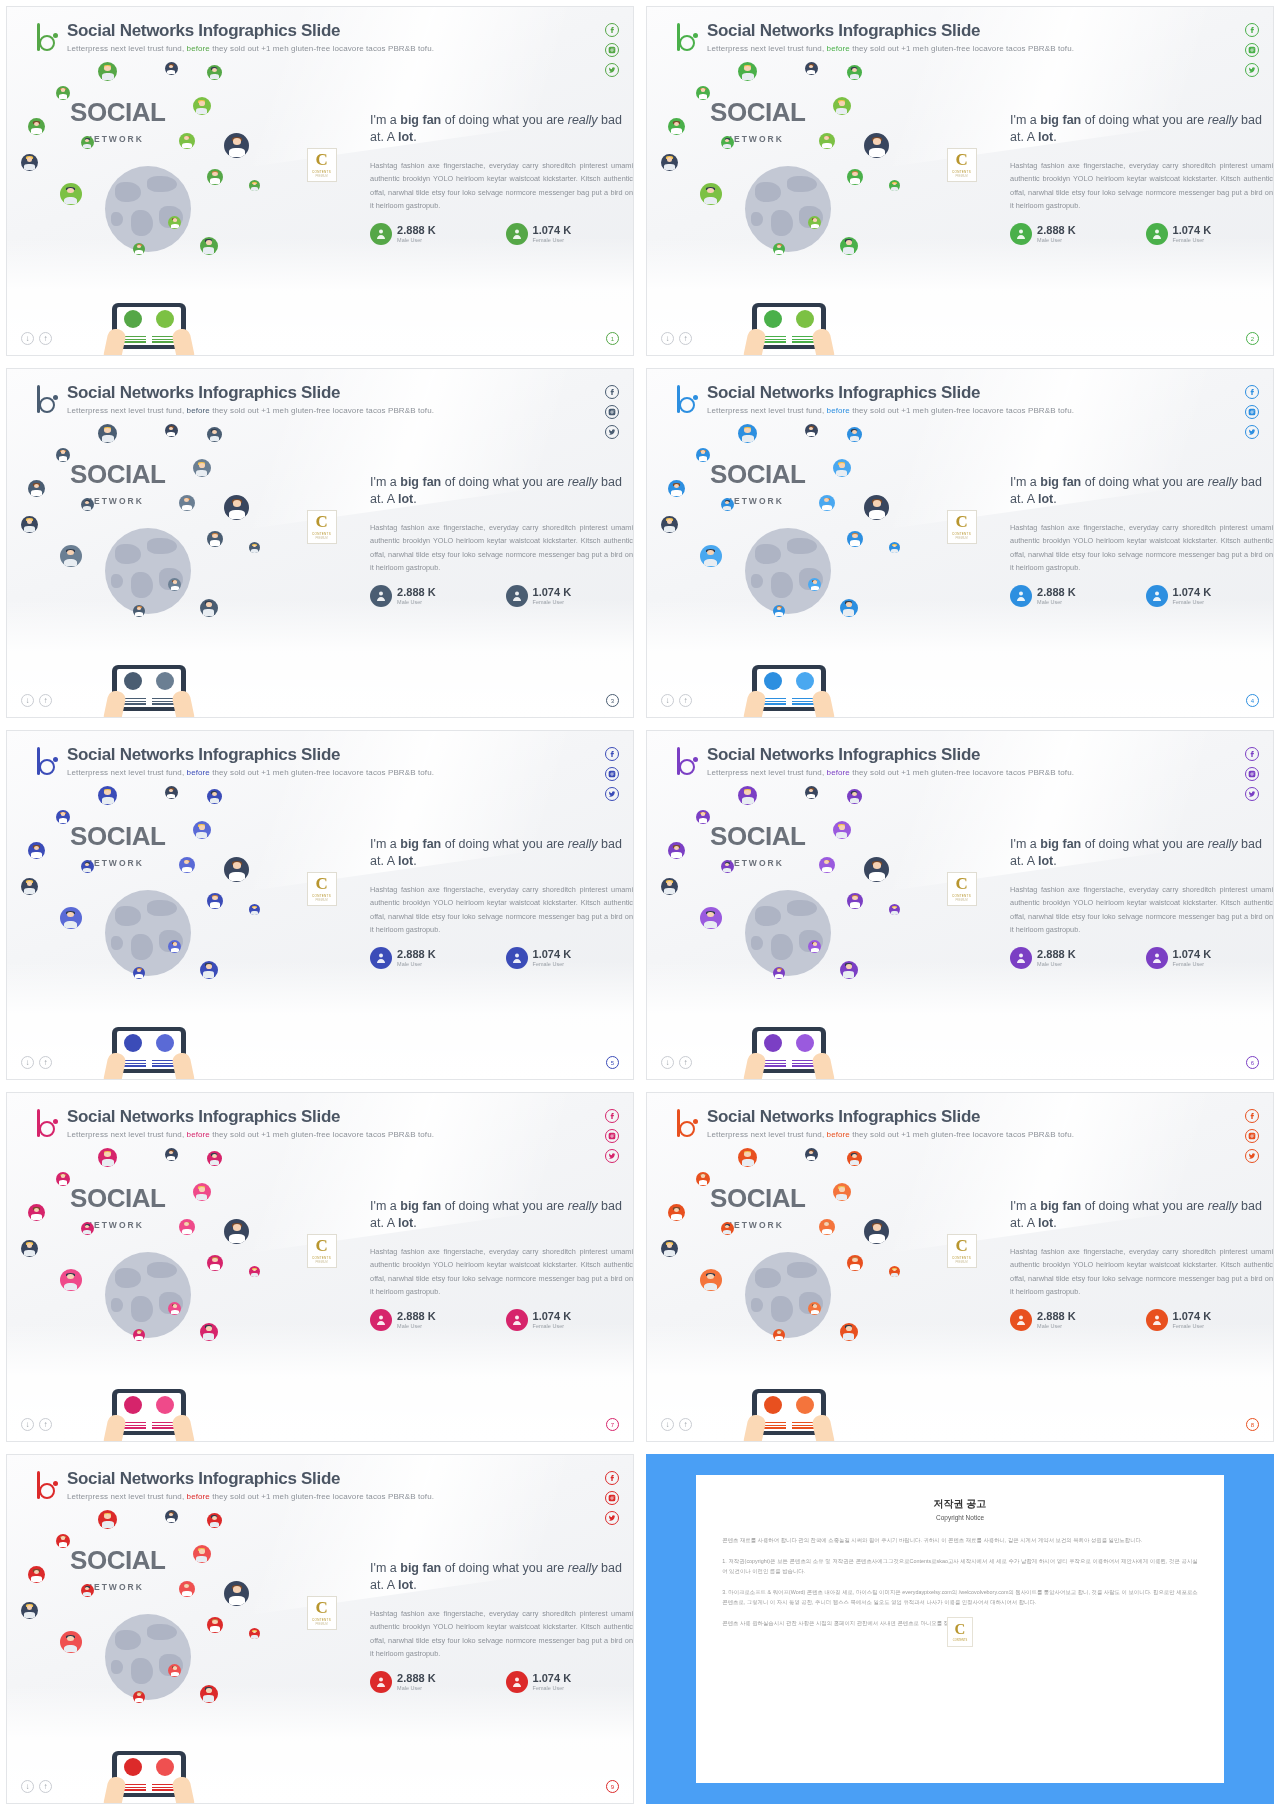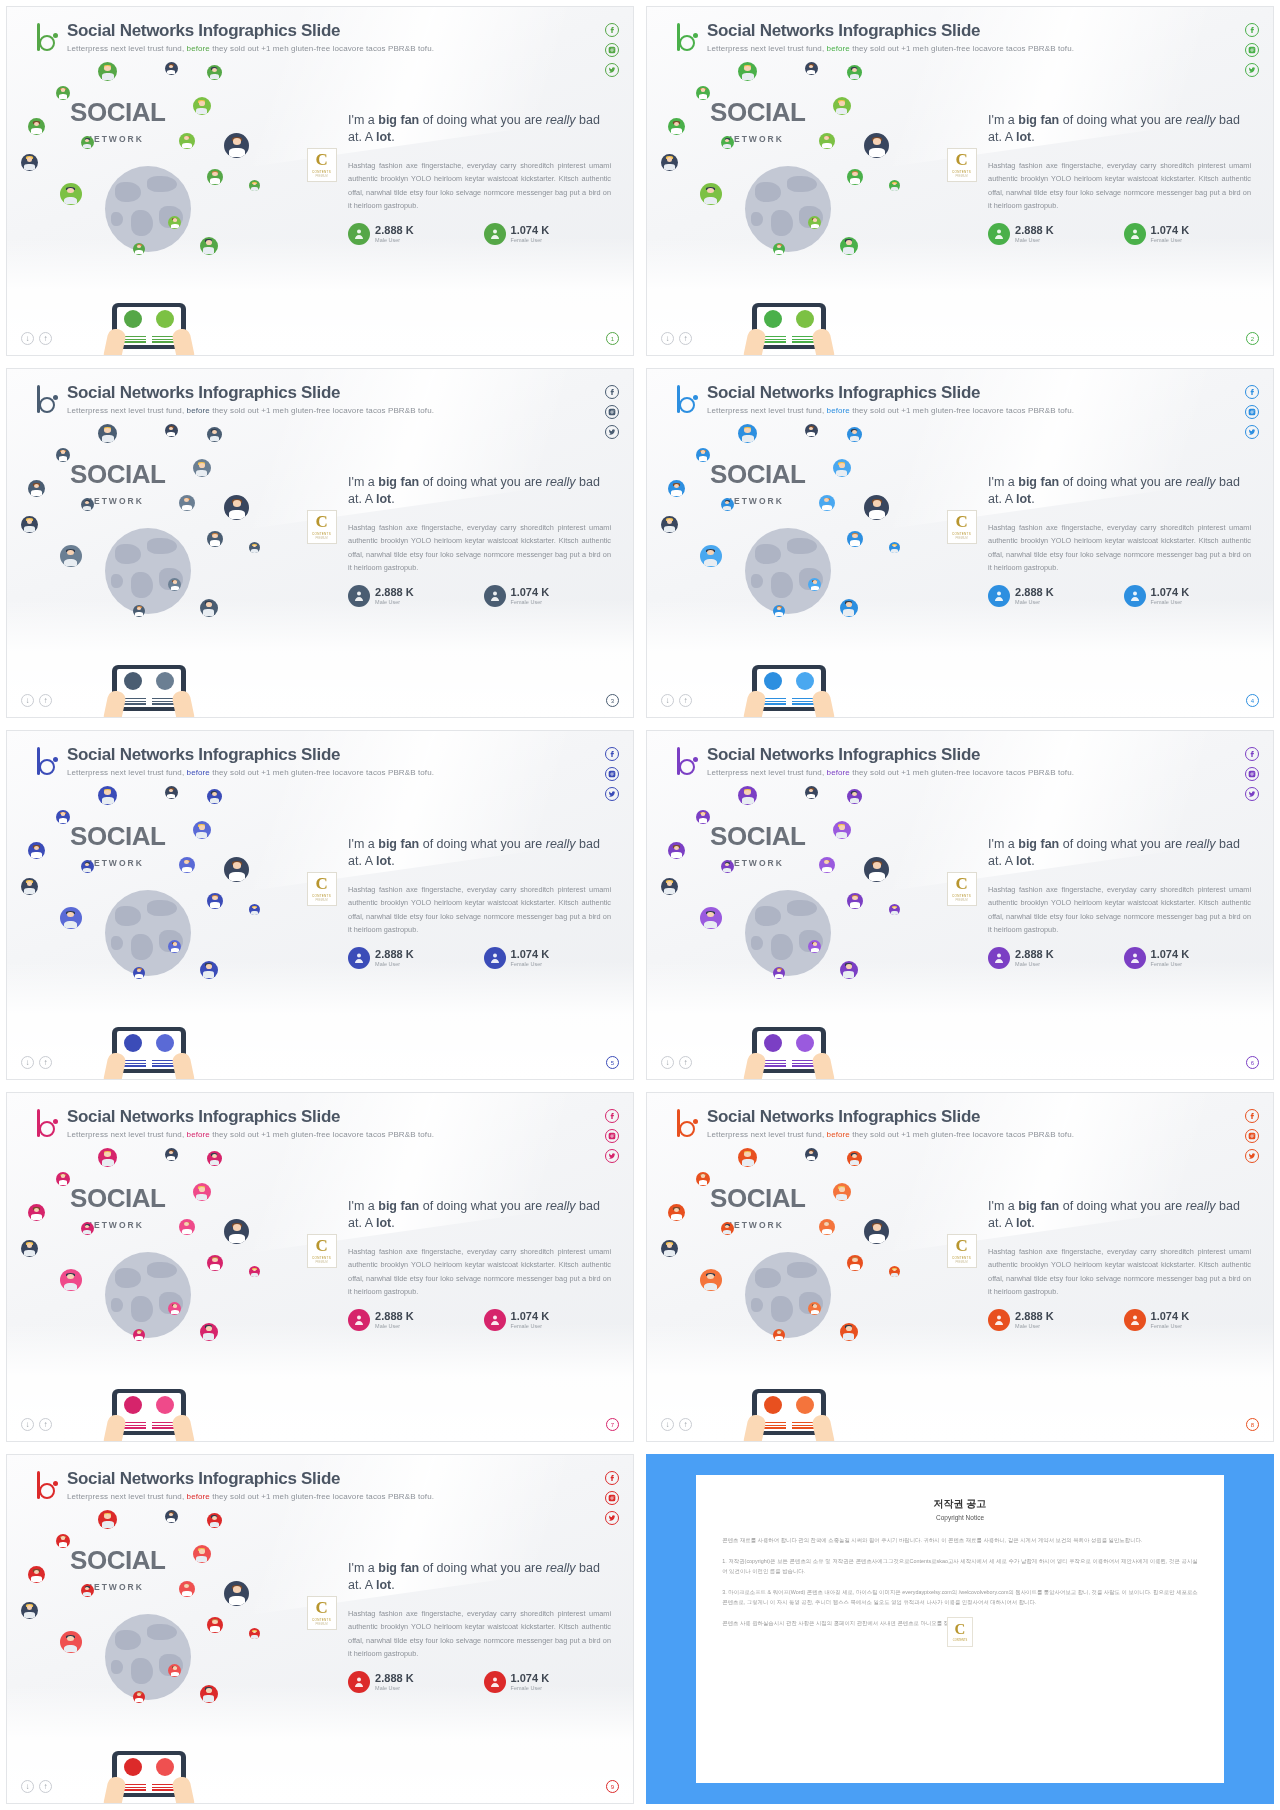--- a/index.html
+++ b/index.html
@@ -125,21 +125,21 @@
   .tlines div { flex:1; }
   .tlines span { display:block; height:1.2px; margin-bottom:1.4px; }
   .hand {
     position:absolute; width:18px; height:30px; background:#fbd9b6;
     border-radius:8px 8px 4px 4px; bottom:-10px;
   }
   .hand.l { left:-6px; transform:rotate(12deg); }
   .hand.r { right:-6px; transform:rotate(-12deg); }
 
   
-  .txt { position:absolute; right:22px; top:105px; width:42%; z-index:6;margin-left:28px; }
+  .txt { position:absolute; right:0; top:105px; width:42%; z-index:6;margin-left:28px; }
   .lead {
     font-size:12.5px; color:#4b5563; line-height:1.32; margin-bottom:14px;
   }
   .lead b { font-weight:bold; }
   .lead i { font-style:italic; }
   .para { font-size:7.3px; color:#8d9299; line-height:1.85; text-align:justify; }
   .stats { display:flex; gap:8px; margin-top:10px; align-items:center; }
   .stat { display:flex; align-items:center; gap:5px; flex:1; }
   .statcircle {
     width:22px; height:22px; border-radius:50%;

